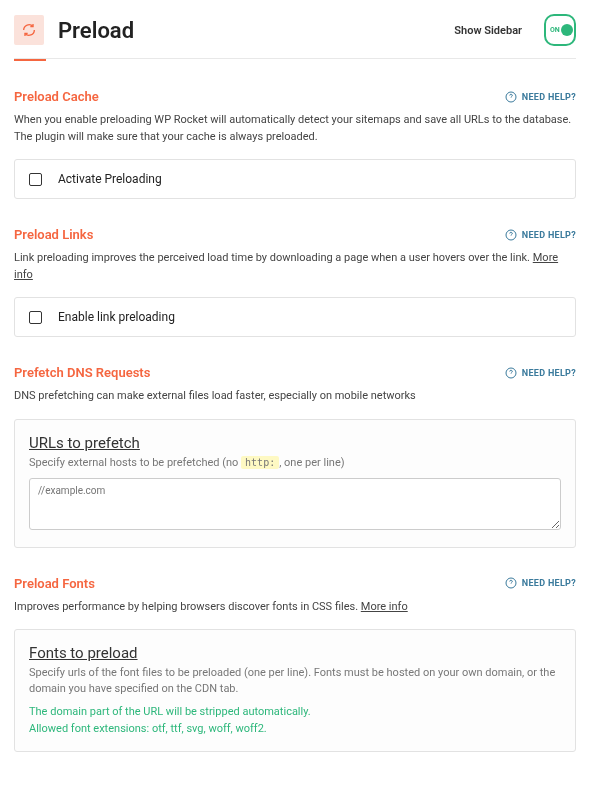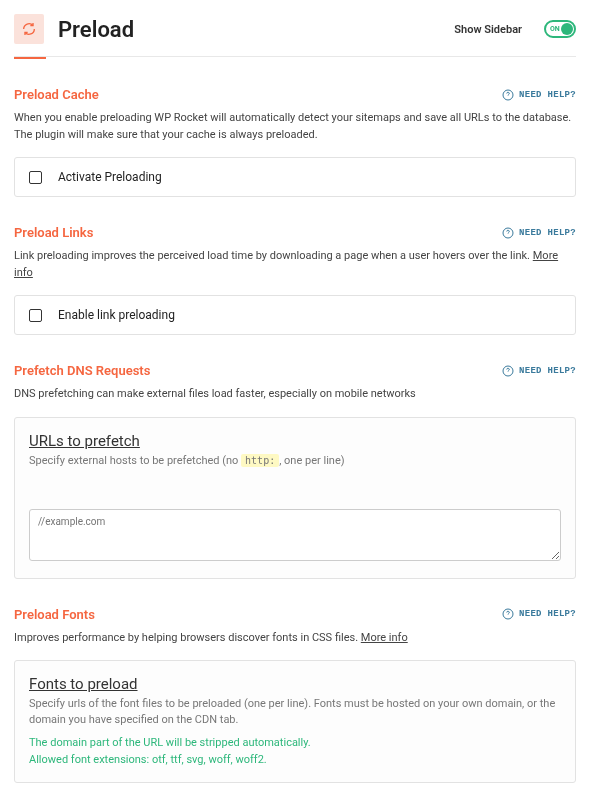--- a/index.html
+++ b/index.html
@@ -4,39 +4,39 @@
 <style>
 * { box-sizing: border-box; margin: 0; padding: 0; }
 body { font-family: -apple-system, BlinkMacSystemFont, "Segoe UI", Roboto, sans-serif; font-size: 12px; color: #333; background: #fff; width: 590px; }
 .container { padding: 0 14px 20px 14px; }
 .header { display: flex; align-items: center; padding: 14px 0 12px 0; border-bottom: 1px solid #e8e8e8; position: relative; }
 .header-icon { width: 30px; height: 30px; background: #fbe2db; display: flex; align-items: center; justify-content: center; border-radius: 2px; margin-right: 14px; }
 .header-icon svg { width: 16px; height: 16px; }
 .header-title { font-size: 22px; font-weight: 600; color: #222; }
 .header-right { margin-left: auto; display: flex; align-items: center; gap: 22px; }
 .show-sidebar-label { font-size: 11px; color: #333; font-weight: 600; }
-.toggle { width: 32px; height: 18px; background: #fff; border: 2px solid #2db77b; border-radius: 10px; position: relative; display: flex; align-items: center; }
+.toggle { width: 32px; height: 32px; background: #fff; border: 2px solid #2db77b; border-radius: 10px; position: relative; display: flex; align-items: center; }
 .toggle-text { font-size: 7px; font-weight: 700; color: #2db77b; position: absolute; left: 4px; }
 .toggle-knob { width: 12px; height: 12px; background: #2db77b; border-radius: 50%; position: absolute; right: 1px; }
 .active-bar { height: 3px; width: 32px; background: #f56640; margin-top: -1px; }
 .section { margin-top: 28px; }
 .section-head { display: flex; justify-content: space-between; margin-bottom: 4px; }
 .section-title { font-size: 13px; font-weight: 600; color: #f56640; }
-.need-help { display: flex; align-items: center; gap: 5px; font-size: 9px; font-weight: 700; color: #3a7a9c; text-transform: uppercase; letter-spacing: 0.3px; font-family: Liberation Mono, monospace; }
+.need-help { display: flex; align-items: center; gap: 5px; font-size: 9px; font-weight: 700; color: #3a7a9c; text-transform: uppercase; letter-spacing: 0.3px; }
 .need-help svg { width: 12px; height: 12px; }
 .section-desc { font-size: 11px; color: #444; line-height: 1.5; margin-top: 8px; margin-bottom: 14px; }
 .link { text-decoration: underline; color: #444; }
 .option-box { border: 1px solid #e2e2e2; border-radius: 3px; padding: 12px 14px; display: flex; align-items: center; gap: 16px; }
 .checkbox { width: 13px; height: 13px; border: 1.5px solid #333; border-radius: 2px; flex-shrink: 0; }
 .option-label { font-size: 12px; color: #222; }
 .form-box { border: 1px solid #e2e2e2; border-radius: 3px; padding: 14px; background: #fdfdfd; }
 .form-title { font-size: 15px; color: #333; margin-bottom: 3px; text-decoration: underline; }
 .form-desc { font-size: 11px; color: #777; margin-bottom: 8px; line-height: 1.4; }
 .code { background: #fef9c3; padding: 1px 4px; border-radius: 2px; font-family: monospace; font-size: 10px; }
-textarea { width: 100%; border: 1px solid #ccc; border-radius: 3px; padding: 6px 8px; font-size: 10px; color: #888; font-family: inherit; resize: vertical; min-height: 52px; margin-top: 33px; }
+textarea { width: 100%; border: 1px solid #ccc; border-radius: 3px; padding: 6px 8px; font-size: 10px; color: #888; font-family: inherit; resize: vertical; min-height: 52px; }
 .hint { font-size: 11px; color: #2db77b; margin-top: 8px; line-height: 1.5; }
 </style>
 </head>
 <body>
 
 <div class="container">
 
   <div class="header">
     <div class="header-icon">
       <svg viewBox="0 0 24 24" fill="none" stroke="#f56640" stroke-width="2">

